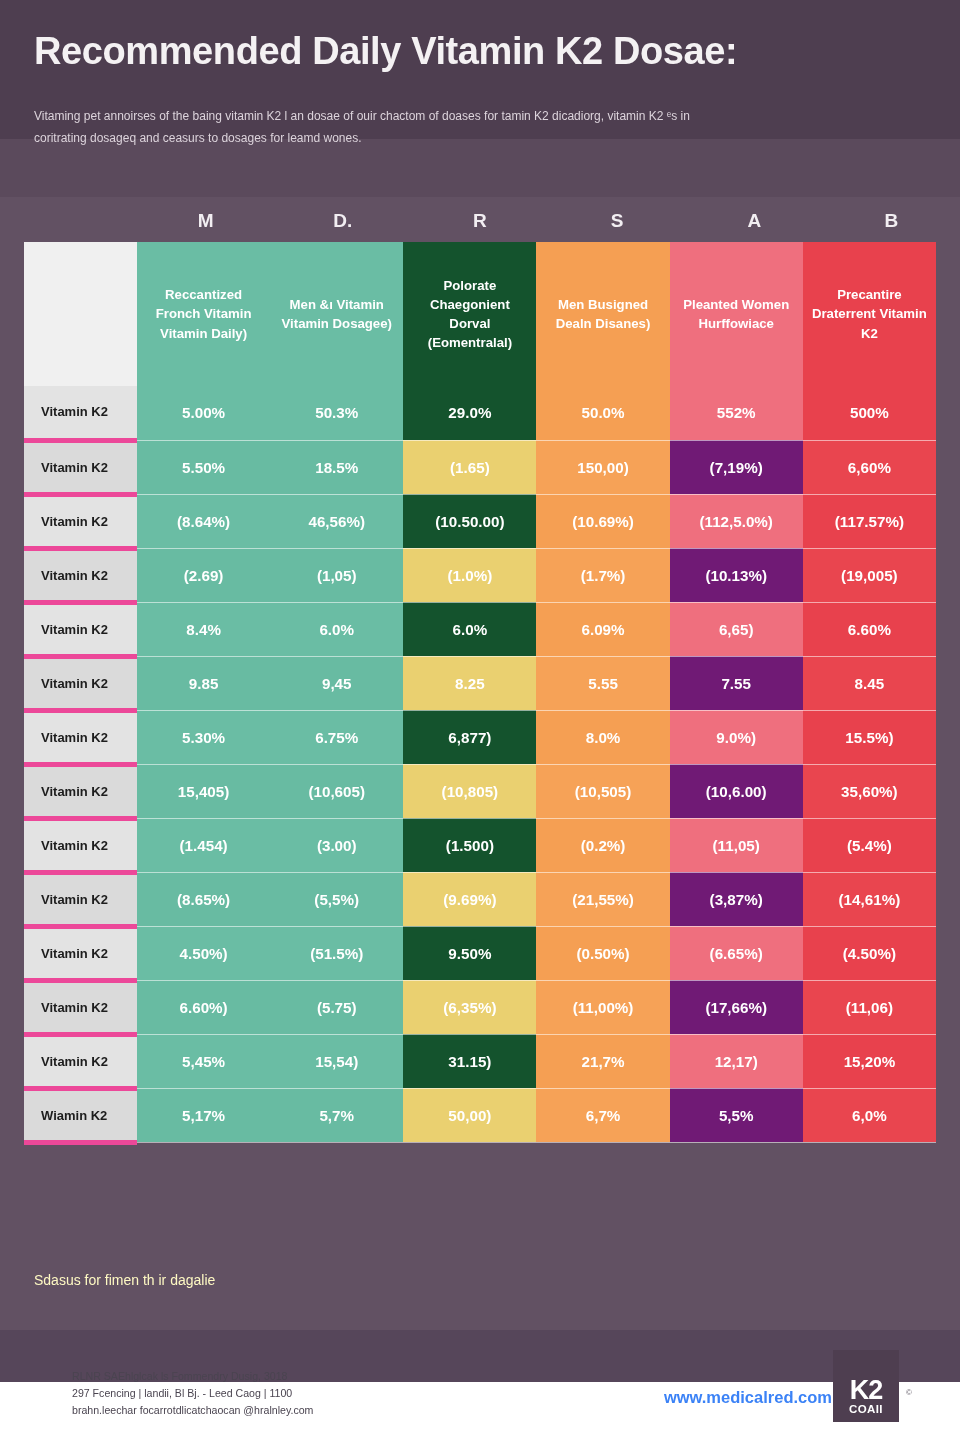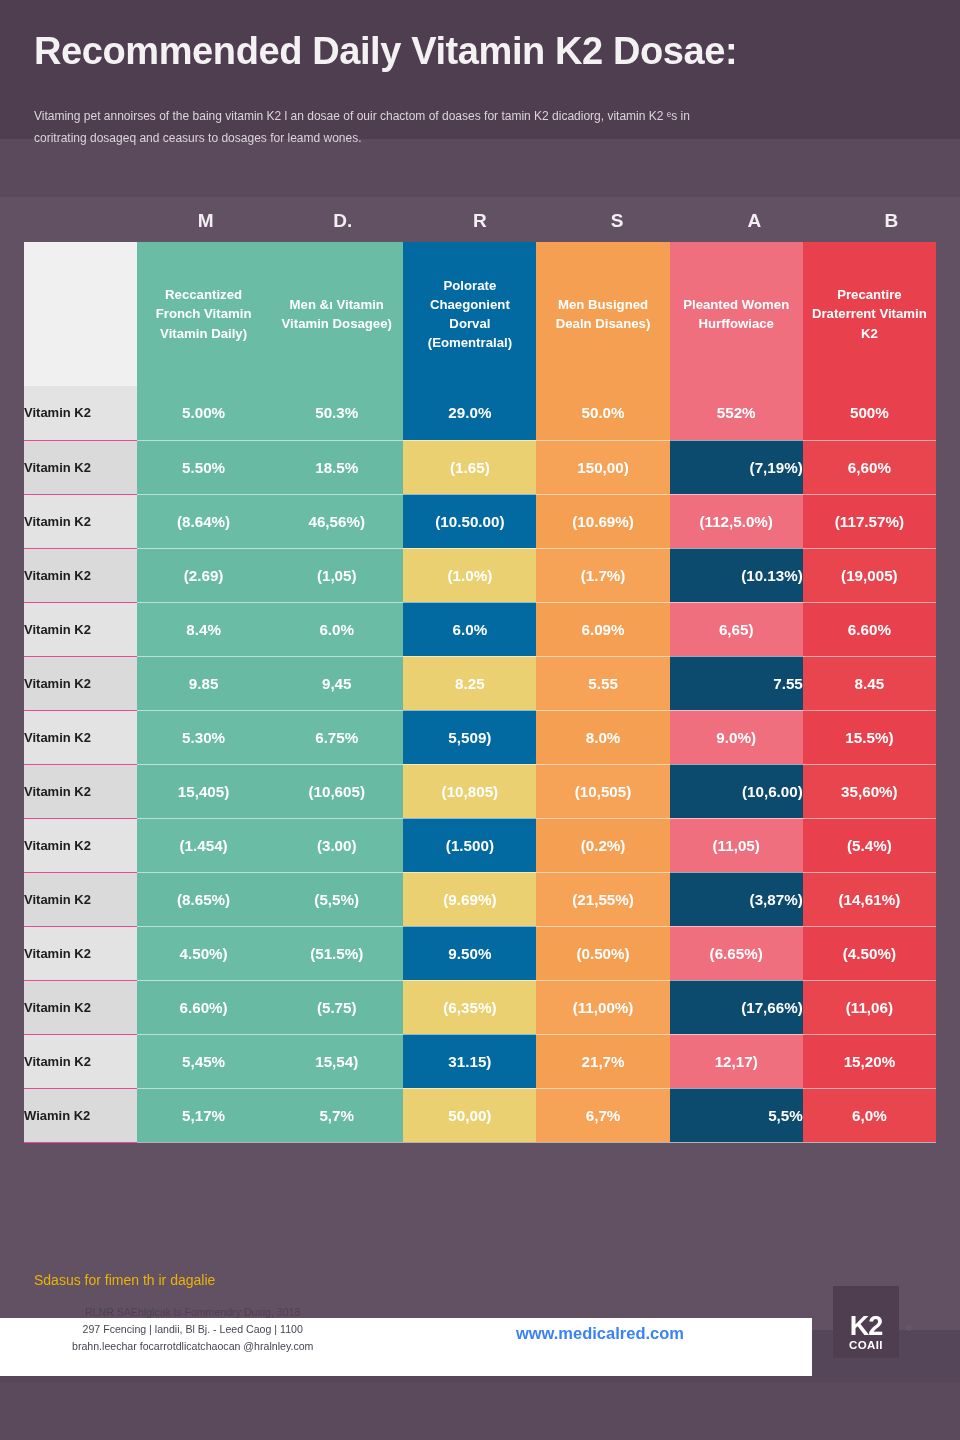--- a/index.html
+++ b/index.html
@@ -105,73 +105,73 @@
     padding: 0 8px;
     box-sizing: border-box;
   }
   tbody td.rowlabel {
     height: 54px;
     background: #e3e3e3;
     color: #1d1d1d;
     font-size: 13px;
     font-weight: bold;
     text-align: left;
+    padding-left: 17px;
     box-sizing: border-box;
-    border-bottom: 1px solid #ec4899;
+    border-bottom: 5px solid #ec4899;
   }
   tbody tr.alt td.rowlabel { background: #dadada; }
   tbody td.val {
     height: 54px;
     text-align: center;
     vertical-align: middle;
     color: #ffffff;
     font-size: 15.2px;
     font-weight: bold;
     border-bottom: 1px solid rgba(255,255,255,0.55);
     box-sizing: border-box;
   }
 
   
   .c0 { background: #6abda4; }
   .c1 { background: #6abda4; }
-  .c2 { background: #0369a1; }
+  .c2 { background: #14532d; }
   .c3 { background: #f59f53; }
   .c4 { background: #ef6f7e; }
   .c5 { background: #e8414d; }
 
   tr.alt .c0, tr.alt .c1 { background: #68bba2; }
   tr.alt .c2 { background: #ead070; }
   tr.alt .c3 { background: #f6a257; }
-  tr.alt .c4 { background: #0c4a6e; text-align: right; }
+  tr.alt .c4 { background: #701a75; }
   tr.alt .c5 { background: #e9454f; }
 
   
   .caption {
     position: absolute;
     left: 34px; top: 1272px;
     font-size: 14px;
-    color: #eab308;
+    color: #fef9c3;
     font-weight: 400;
   }
 
   
   .lower-band {
     position: absolute;
     left: 0; top: 1330px;
     width: 960px; height: 52px;
     background: #56465a;
   }
 
   
   .footer {
     position: absolute;
-    left: 0; top: 1318px;
-    width: 812px; height: 58px;
+    left: 0; top: 1382px;
+    width: 960px; height: 58px;
     background: #ffffff;
-    text-align: center;
   }
   .footer-addr {
     position: absolute;
     left: 72px; top: -14px;
     font-size: 10.6px;
     line-height: 1.62;
     color: #4a4450;
     font-weight: 400;
   }
   .footer-url {
@@ -309,21 +309,21 @@
             <td class="val c1">9,45</td>
             <td class="val c2">8.25</td>
             <td class="val c3">5.55</td>
             <td class="val c4">7.55</td>
             <td class="val c5">8.45</td>
           </tr>
           <tr>
             <td class="rowlabel">Vitamin K2</td>
             <td class="val c0">5.30%</td>
             <td class="val c1">6.75%</td>
-            <td class="val c2">5,509)</td>
+            <td class="val c2">6,877)</td>
             <td class="val c3">8.0%</td>
             <td class="val c4">9.0%)</td>
             <td class="val c5">15.5%)</td>
           </tr>
           <tr class="alt">
             <td class="rowlabel">Vitamin K2</td>
             <td class="val c0">15,405)</td>
             <td class="val c1">(10,605)</td>
             <td class="val c2">(10,805)</td>
             <td class="val c3">(10,505)</td>

